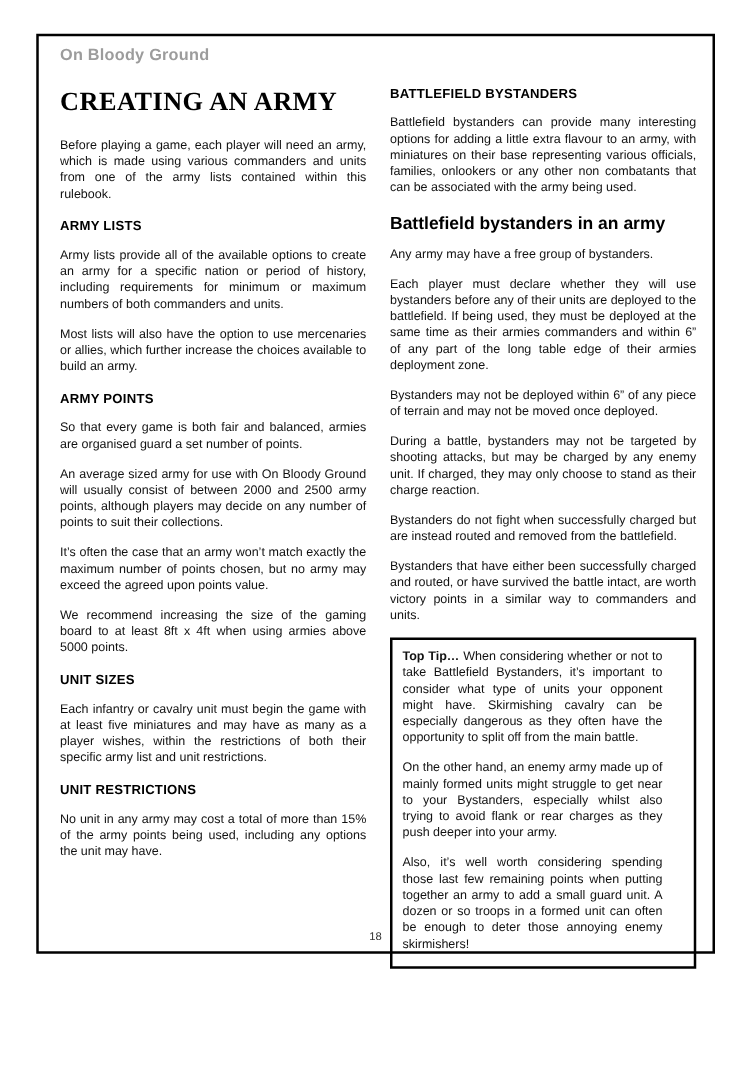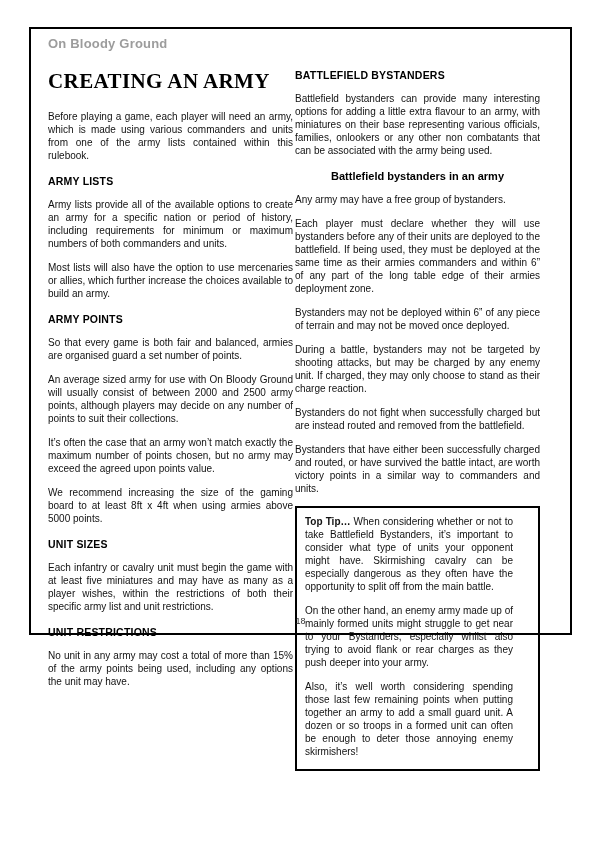--- a/index.html
+++ b/index.html
@@ -8,35 +8,35 @@
     height: 860px;
     background: #ffffff;
     font-family: "Liberation Sans", sans-serif;
     color: #1a1a1a;
   }
   .page-frame {
     position: absolute;
     left: 29px;
     top: 27px;
     width: 543px;
-    height: 608px;
+    height: 736px;
     border: 2px solid #000000;
     background: #ffffff;
     padding: 7px 17px 24px 17px;
   }
   .brand-header {
     font-size: 13px;
     font-weight: bold;
     color: #9c9c9c;
     margin-bottom: 16px;
     letter-spacing: 0.2px;
   }
   .columns {
     display: flex;
-    gap: 2px;
+    gap: 19px;
   }
   .col {
     width: 245px;
     flex: 0 0 245px;
   }
   .doc-title {
     font-family: "Liberation Serif", serif;
     font-size: 21px;
     font-weight: bold;
     letter-spacing: 0.4px;
@@ -54,25 +54,24 @@
     font-size: 10.5px;
     font-weight: bold;
     letter-spacing: 0.2px;
     margin: 13px 0 11px 0;
     color: #000000;
   }
   h3.section-heading.first {
     margin-top: 2px;
   }
   h3.subsection-heading {
-    font-size: 11px;
+    font-size: 14px;
     font-weight: bold;
     margin: 13px 0 11px 0;
     color: #000000;
-    text-align: center;
   }
   .tip-box {
     border: 2px solid #000000;
     padding: 7px 25px 0 8px;
     margin-top: 2px;
   }
   .tip-box p.body { margin-bottom: 11px; }
   .bold { font-weight: bold; }
   .page-number {
     position: absolute;

